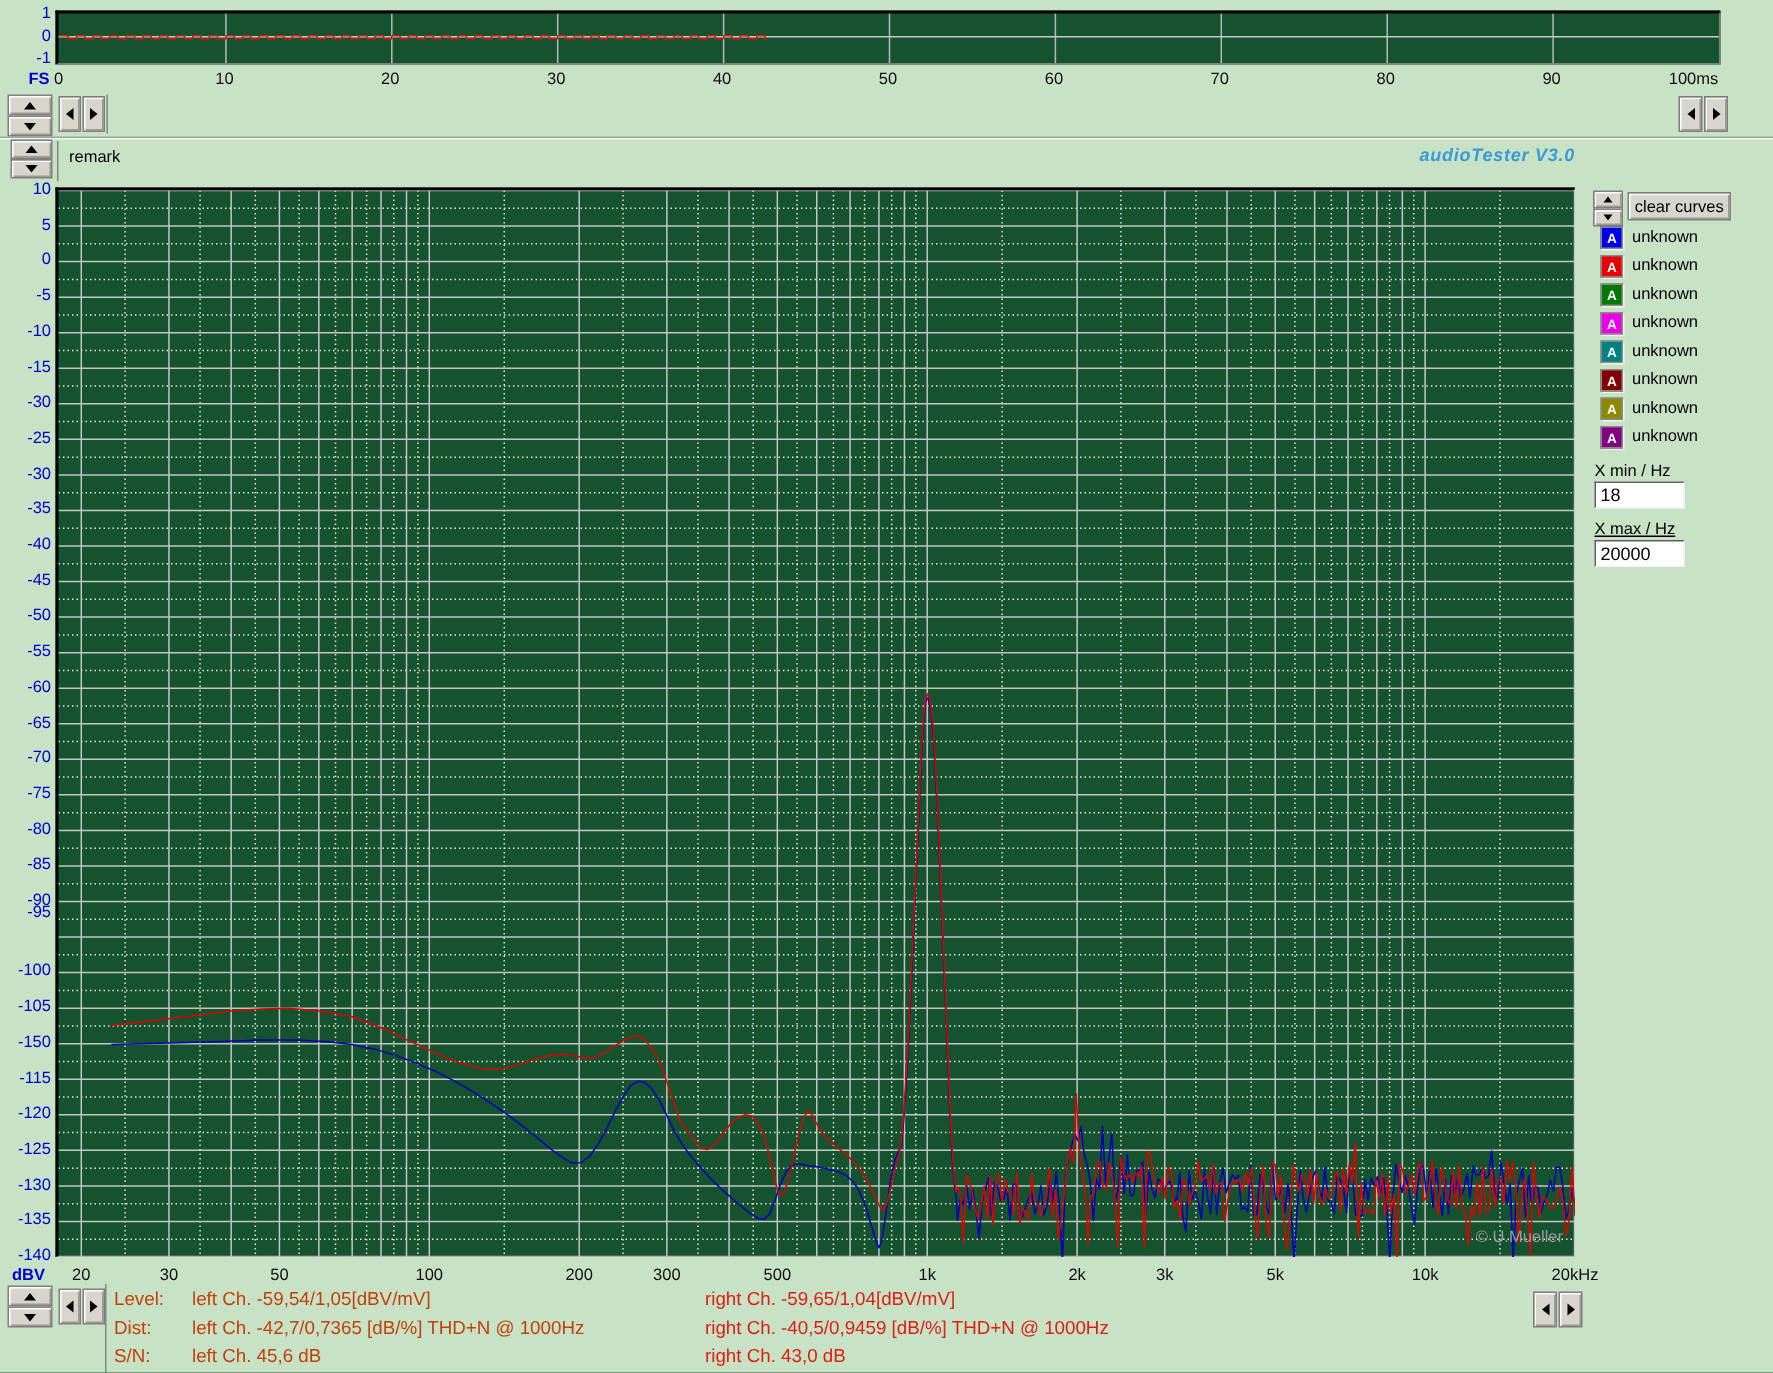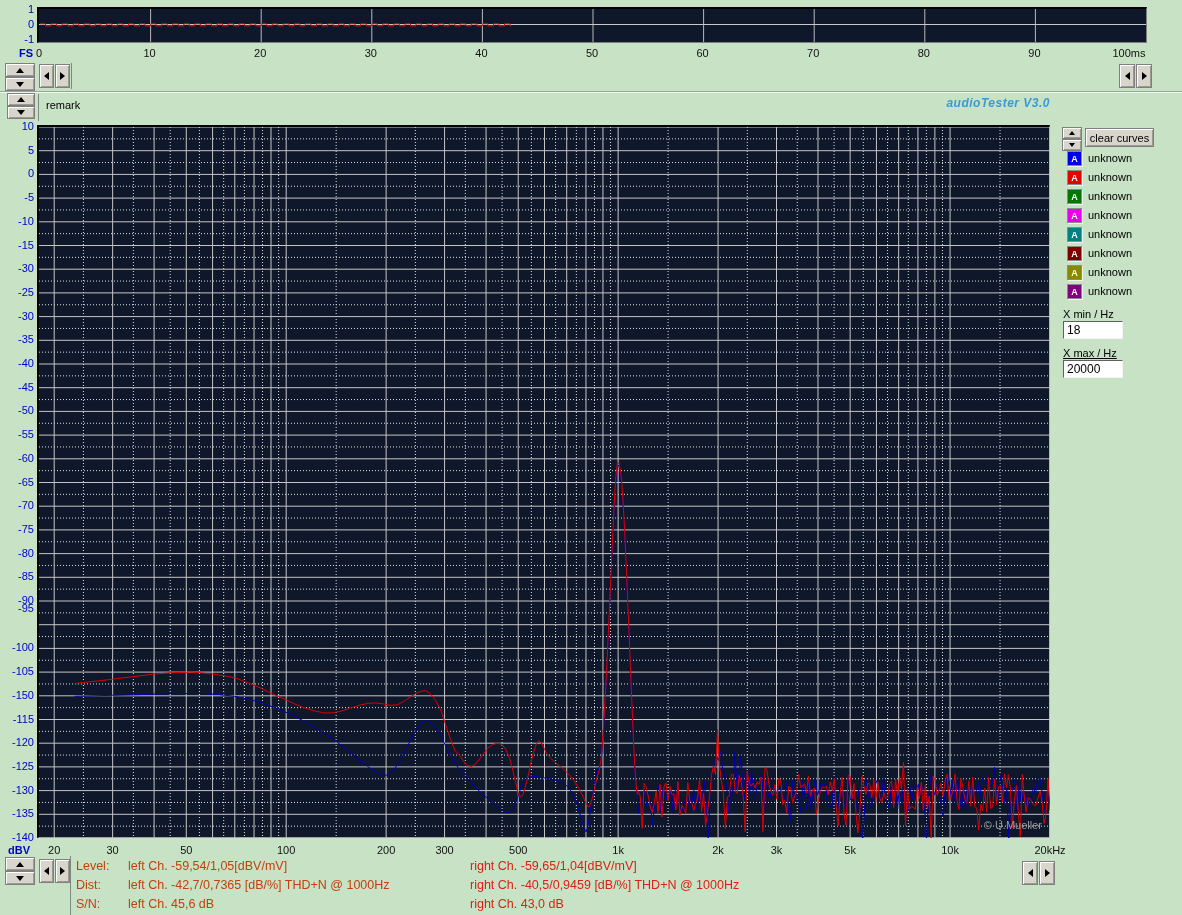--- a/index.html
+++ b/index.html
@@ -2,21 +2,21 @@
 <html><head>
 <meta charset="utf-8">
 <style>
   html,body{margin:0;padding:0;}
   body{width:1182px;height:915px;background:#c8e2c6;font-family:"Liberation Sans","DejaVu Sans",sans-serif;position:relative;overflow:hidden;}
   #root{position:absolute;inset:0;}
   .abs{position:absolute;}
   .lbl{font-size:11px;color:#000;white-space:nowrap;}
   .blue{color:#0000cd;}
   .bold{font-weight:bold;}
-  .plotbox{background:#0f172a;border-top:2px solid #000;border-left:2px solid #000;border-right:1px solid #7f7f7f;border-bottom:1px solid #7f7f7f;}
+  .plotbox{background:#14532d;border-top:2px solid #000;border-left:2px solid #000;border-right:1px solid #7f7f7f;border-bottom:1px solid #7f7f7f;}
   .plotbox svg{display:block;}
   .btn3d{background:#d8d5cd;border:1px solid #7f7f7f;box-shadow:inset 1px 1px 0 #ffffff, inset -1px -1px 0 #9c9a92;display:flex;align-items:center;justify-content:center;box-sizing:border-box;padding:0;cursor:default;}
   .btn-label{font-size:11px;color:#000;}
   .tu{width:0;height:0;border-left:4px solid transparent;border-right:4px solid transparent;border-bottom:5px solid #000;}
   .td{width:0;height:0;border-left:4px solid transparent;border-right:4px solid transparent;border-top:5px solid #000;}
   .tl{width:0;height:0;border-top:4px solid transparent;border-bottom:4px solid transparent;border-right:5px solid #000;}
   .tr{width:0;height:0;border-top:4px solid transparent;border-bottom:4px solid transparent;border-left:5px solid #000;}
   .divider{border-top:1px solid #97a897;border-bottom:1px solid #eef8ee;height:0;}
   .vline{width:1px;background:#7f8a7f;}
   .title{font-size:12px;font-weight:bold;font-style:italic;color:#3a9ad6;letter-spacing:.5px;}

